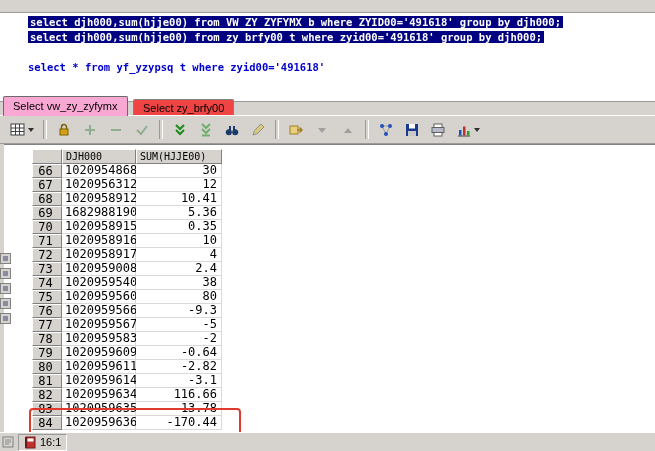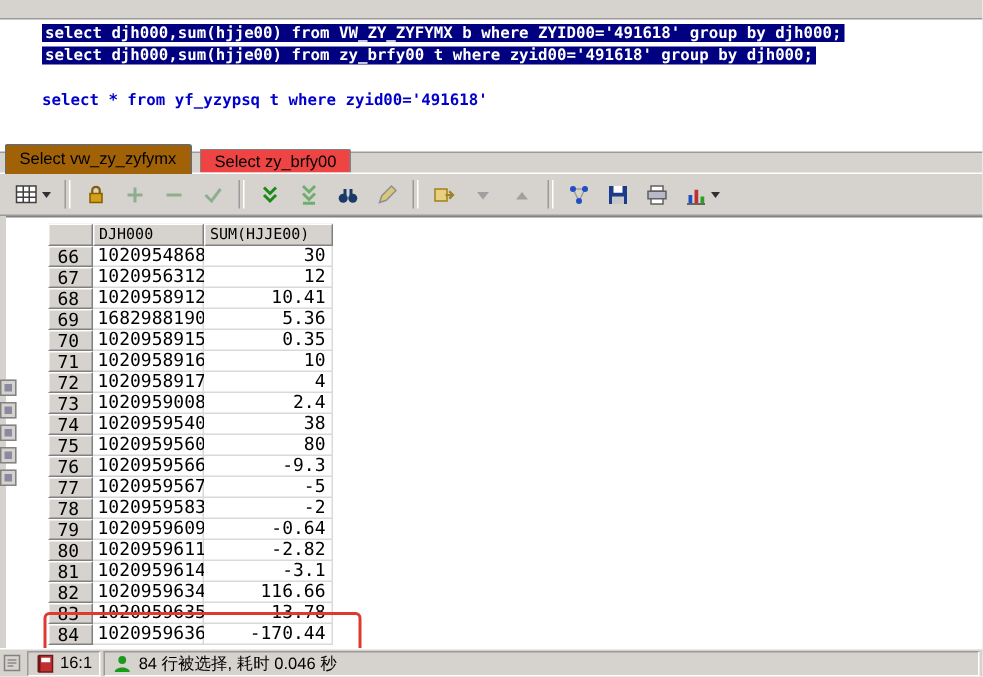--- a/index.html
+++ b/index.html
@@ -16,21 +16,21 @@
   }
   .eline{height:15px;line-height:15px;white-space:pre;padding-left:28px;color:#0000cc;}
   .eline .sel{background:#000080;color:#fff;padding:0 2px;}
   
   .tabbar{position:absolute;top:96px;left:3px;height:19px;white-space:nowrap;}
   .tab{
     display:inline-block;vertical-align:bottom;height:16px;line-height:16px;
     padding:0 9px;font-size:11px;background:#ef4444;color:#000;
     border:1px solid #828282;border-bottom:none;border-radius:2px 2px 0 0;margin-right:1px;cursor:default;
   }
-  .tab.active{background:#a16207;height:19px;line-height:19px;border-color:#6a6a6a;position:relative;z-index:2;}
+  .tab.active{background:#f9a8d4;height:19px;line-height:19px;border-color:#6a6a6a;position:relative;z-index:2;}
   
   .toolbar{
     position:absolute;top:115px;left:0;width:655px;height:29px;box-sizing:border-box;
     background:#d6d3ce;border-top:1px solid #fff;border-bottom:1px solid #9a9a9a;
     display:flex;align-items:center;padding-left:5px;
   }
   .tbtn{
     width:24px;height:22px;border:1px solid transparent;background:transparent;padding:0;
     display:flex;align-items:center;justify-content:center;cursor:pointer;
   }
@@ -63,21 +63,21 @@
   .edge-icons{position:absolute;left:0;top:253px;width:14px;}
   .eic{width:11px;height:11px;margin:0 0 4px 0;background:#d6d3ce;border:1px solid #828282;box-sizing:border-box;}
   .eic span{display:block;width:5px;height:5px;margin:2px;background:#8a8aa0;}
   
   .statusbar{
     position:absolute;top:432px;left:0;width:655px;height:19px;box-sizing:border-box;
     background:#d6d3ce;border-top:1px solid #fff;display:flex;align-items:center;font-size:11px;
   }
   .sp{
     height:17px;box-sizing:border-box;border:1px solid;border-color:#9a9a9a #fff #fff #9a9a9a;
-    display:flex;align-items:center;padding:0 5px;margin-right:2px;white-space:nowrap;
+    display:flex;align-items:center;padding:0 5px;margin-right:12px;white-space:nowrap;
   }
   .sp.grow1{flex:1;}
   .sicon{display:flex;align-items:center;margin-right:4px;}
 </style>
 </head>
 <body>
 
 <div class="editor">
   <div class="eline"><span class="sel">select djh000,sum(hjje00) from VW_ZY_ZYFYMX b where ZYID00='491618' group by djh000;</span></div>
   <div class="eline"><span class="sel">select djh000,sum(hjje00) from zy_brfy00 t where zyid00='491618' group by djh000;</span></div>
@@ -363,22 +363,13 @@
   <div class="sp">
     <span class="sicon">
         <svg width="12" height="13" viewBox="0 0 12 13">
           <rect x="2" y="1" width="9" height="11" fill="#c03030" stroke="#701818"></rect>
           <rect x="3.5" y="2.5" width="6" height="3" fill="#fff"></rect>
           <path d="M2 1v11" stroke="#701818" stroke-width="2"></path>
         </svg>
       </span>
     <span>16:1</span>
   </div>
-  <div class="sp grow1">
-    <span class="sicon">
-        <svg width="13" height="13" viewBox="0 0 13 13">
-          <circle cx="6.5" cy="4" r="2.6" fill="#1a9a1a"></circle>
-          <path d="M1.5 12c0-4 10-4 10 0z" fill="#1a9a1a"></path>
-        </svg>
-      </span>
-    <span>84 行被选择, 耗时 0.046 秒</span>
-  </div>
 </div>
 
 </body></html>

